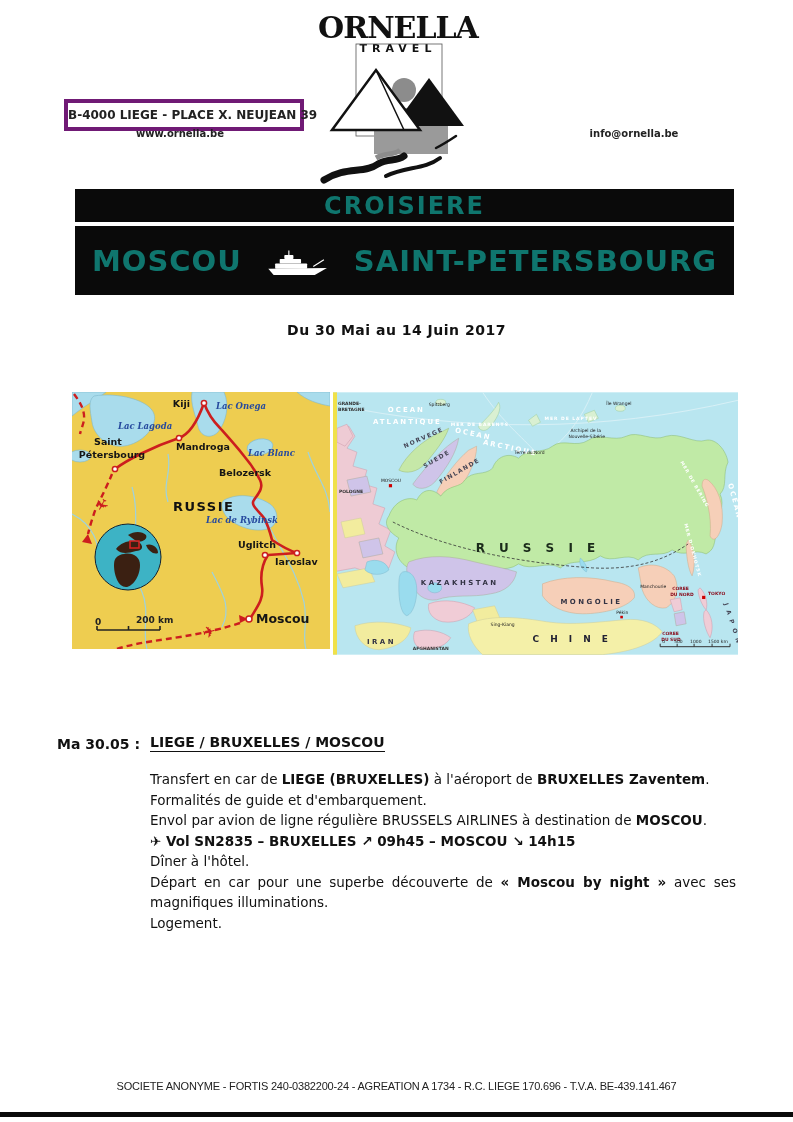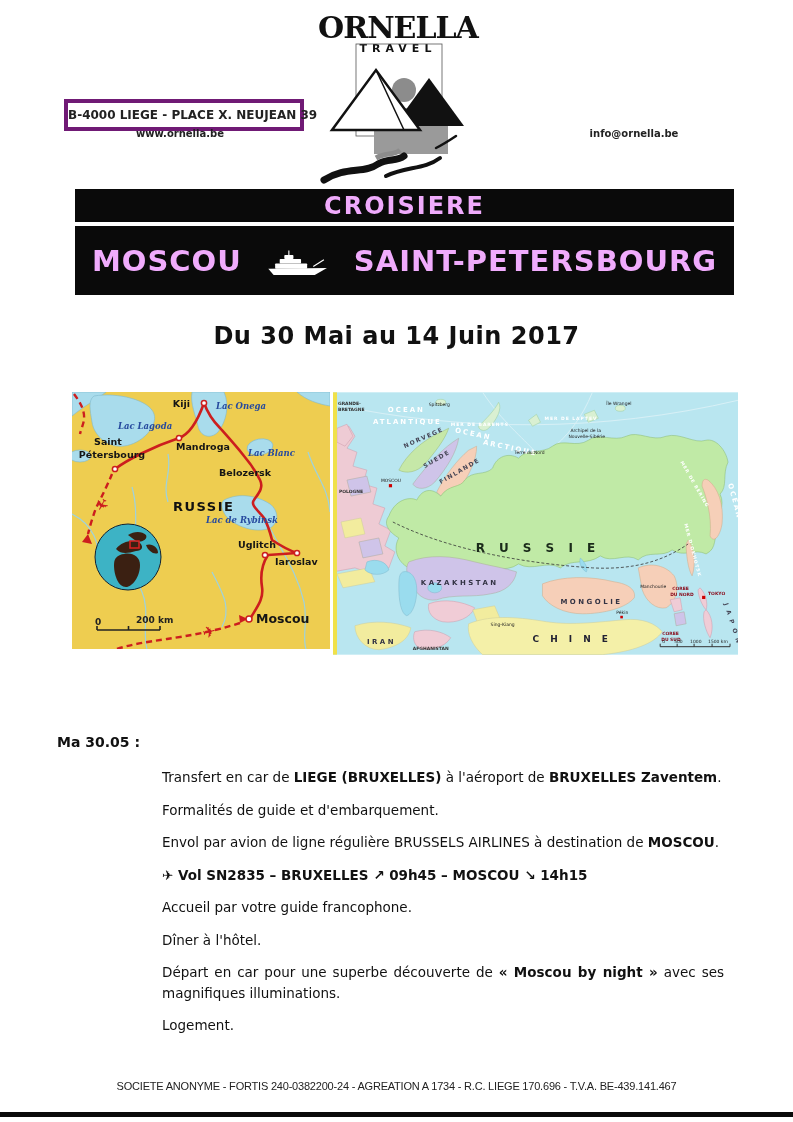--- a/index.html
+++ b/index.html
@@ -10,29 +10,29 @@
   .hdr-box{position:absolute;border:4px solid #701a75;text-align:center;
            font-weight:bold;white-space:nowrap;color:#222;}
   .hdr-box.addr{left:64px;top:99px;width:232px;height:24px;line-height:24px;font-size:12px;}
   .hdr-box.tel {left:484px;top:99px;width:252px;height:24px;line-height:24px;font-size:11.5px;}
   .hdr-sub{position:absolute;text-align:center;font-size:10px;font-weight:bold;color:#222;}
   .hdr-sub.www  {left:64px;top:128px;width:232px;}
   .hdr-sub.mail {left:508px;top:128px;width:252px;}
   .logo-svg{position:absolute;left:316px;top:8px;width:164px;height:182px;}
 
   
-  .banner{position:absolute;left:75px;width:659px;background:#0a0a0a;color:#f0abfc;
+  .banner{position:absolute;left:75px;width:659px;background:#0a0a0a;color:#0f766e;
           display:flex;align-items:center;justify-content:center;}
   .banner1{top:189px;height:33px;font-size:24px;font-weight:bold;letter-spacing:2px;}
   .banner2{top:226px;height:69px;font-size:29px;font-weight:bold;letter-spacing:1px;gap:24px;}
   .ship-svg{width:64px;height:31px;margin-top:6px;}
 
   
   .date-line{position:absolute;top:322px;left:0;width:100%;text-align:center;
-             font-size:24px;font-weight:bold;letter-spacing:.5px;}
+             font-size:14px;font-weight:bold;letter-spacing:.5px;}
 
   
   .route-map{position:absolute;left:72px;top:392px;width:258px;height:257px;}
   .poli-map {position:absolute;left:333px;top:392px;width:405px;height:263px;}
 
   
   .rm-city  {font:bold 9.5px "DejaVu Sans",sans-serif;fill:#151515;}
   .rm-citylg{font:bold 12.5px "DejaVu Sans",sans-serif;fill:#151515;}
   .rm-region{font:bold 13px "DejaVu Sans",sans-serif;fill:#111;letter-spacing:1.5px;}
   .rm-lake  {font:italic bold 8.5px "DejaVu Serif",serif;fill:#264a9e;}
@@ -49,21 +49,21 @@
   .pm-cntry2{font:bold 7px "DejaVu Sans",sans-serif;fill:#333344;letter-spacing:2.5px;}
   .pm-cntry3{font:bold 9px "DejaVu Sans",sans-serif;fill:#222233;letter-spacing:4px;}
   .pm-big   {font:bold 12px "DejaVu Sans",sans-serif;fill:#1a2a1a;letter-spacing:5px;}
 
   
   .itinerary{position:absolute;left:57px;top:734px;width:679px;font-size:13.5px;}
   .itin-head{display:flex;align-items:flex-end;font-weight:bold;font-size:14px;}
   .itin-day{width:93px;flex:0 0 93px;}
   .itin-title{text-decoration:none;border-bottom:1.6px solid #111;padding-bottom:1px;}
   .itin-body{margin-top:17px;padding-left:93px;width:586px;}
-  .itin-line{margin:12px;line-height:20.5px;}
+  .itin-line{margin:0;line-height:20.5px;}
   .itin-line.justify{text-align:justify;}
   .b{font-weight:bold;}
 
   
   .footer{position:absolute;top:1080px;left:0;width:100%;text-align:center;
           font-family:"Liberation Sans",sans-serif;font-size:11px;color:#222;
           letter-spacing:-.2px;}
   .bottom-bar{position:absolute;top:1112px;left:0;width:793px;height:5px;background:#0a0a0a;}
 </style>
 </head>
@@ -281,27 +281,27 @@
         <text x="330" y="251" class="pm-tinyd">0</text>
         <text x="342" y="251" class="pm-tinyd">500</text>
         <text x="358" y="251" class="pm-tinyd">1000</text>
         <text x="376" y="251" class="pm-tinyd">1500 km</text>
       </g>
   </svg>
 
   <div class="itinerary">
     <div class="itin-head">
       <span class="itin-day">Ma 30.05 :</span>
+      <span class="itin-title">LIEGE / BRUXELLES / MOSCOU</span>
     </div>
     <div class="itin-body">
         <p class="itin-line"><span>Transfert en car de </span><span class="b">LIEGE (BRUXELLES)</span><span> à l'aéroport de </span><span class="b">BRUXELLES Zaventem</span><span>.</span></p>
         <p class="itin-line"><span>Formalités de guide et d'embarquement.</span></p>
         <p class="itin-line"><span>Envol par avion de ligne régulière BRUSSELS AIRLINES à destination de </span><span class="b">MOSCOU</span><span>.</span></p>
         <p class="itin-line"><span class="b">✈ Vol SN2835 – BRUXELLES ↗ 09h45 – MOSCOU ↘ 14h15</span></p>
-        <p class="itin-line"><span>Accueil par votre guide francophone.</span></p>
         <p class="itin-line"><span>Dîner à l'hôtel.</span></p>
         <p class="itin-line justify"><span>Départ en car pour une superbe découverte de </span><span class="b">« Moscou by night »</span><span> avec ses magnifiques illuminations.</span></p>
         <p class="itin-line"><span>Logement.</span></p>
       </div>
   </div>
 
   <div class="footer">SOCIETE ANONYME   -   FORTIS 240-0382200-24   -   AGREATION A 1734   -   R.C. LIEGE 170.696   -   T.V.A. BE-439.141.467</div>
   <div class="bottom-bar"></div>
 
 </div>

